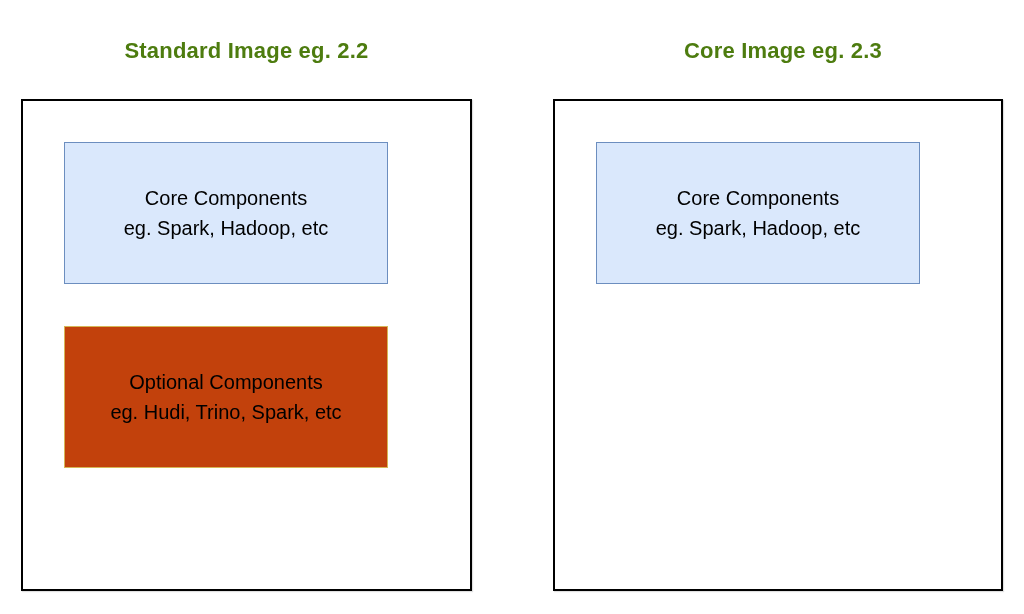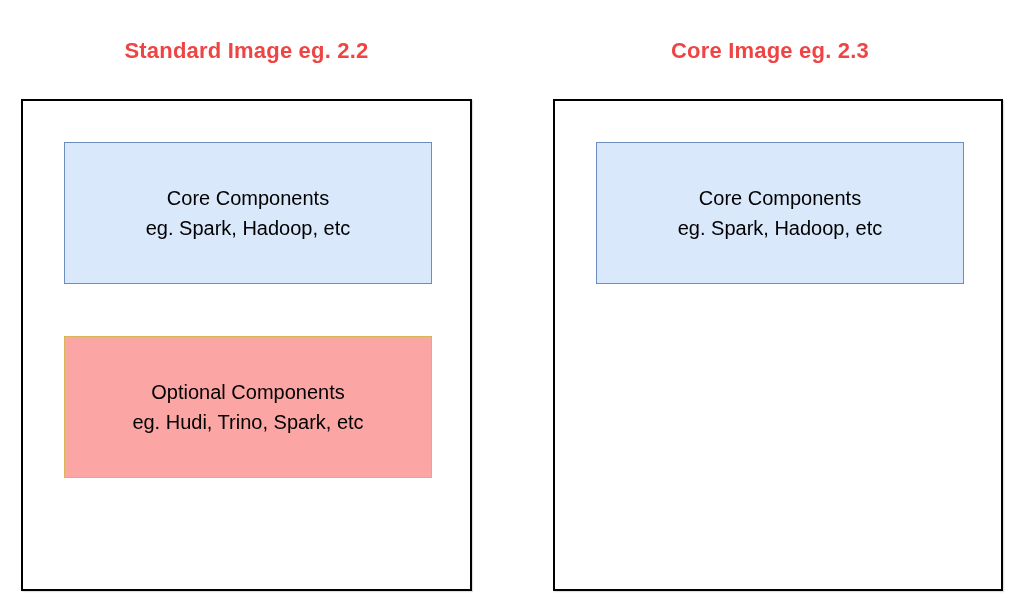--- a/index.html
+++ b/index.html
@@ -14,63 +14,62 @@
     height: 614px;
     background: #ffffff;
     overflow: hidden;
   }
   .panel-title {
     position: absolute;
     top: 38px;
     text-align: center;
     font-size: 22px;
     font-weight: bold;
-    color: #ef4444;
+    color: #4d7c0f;
     letter-spacing: 0.2px;
   }
   .panel-title.left  { left: 21px;  width: 451px; }
-  .panel-title.right { left: 545px; width: 450px; }
+  .panel-title.right { left: 558px; width: 450px; }
 
   .outer-box {
     position: absolute;
     top: 99px;
     height: 492px;
     background: #ffffff;
     border: 2px solid #000000;
     box-sizing: border-box;
     box-shadow: 1px 1px 1px rgba(0,0,0,0.12);
   }
   .outer-box.left  { left: 21px;  width: 451px; }
   .outer-box.right { left: 553px; width: 450px; }
 
   .inner-box {
     position: absolute;
     left: 41px;
-    width: 368px;
+    width: 324px;
     height: 142px;
     box-sizing: border-box;
     display: flex;
     flex-direction: column;
     align-items: center;
     justify-content: center;
     text-align: center;
     font-size: 20px;
     line-height: 30px;
     color: #000000;
   }
   .inner-box.core-style {
     top: 41px;
     background: #dae8fc;
     border: 1.5px solid #6c8ebf;
   }
   .inner-box.optional-style {
     top: 225px;
-    background: #fca5a5;
+    background: #c2410c;
     border: 1.5px solid #d6b656;
-    margin-top: 10px;
   }
 </style>
 </head>
 <body>
 
 <div class="canvas">
 
   <div class="panel-title left">Standard Image eg. 2.2</div>
 
   <div class="outer-box left">

